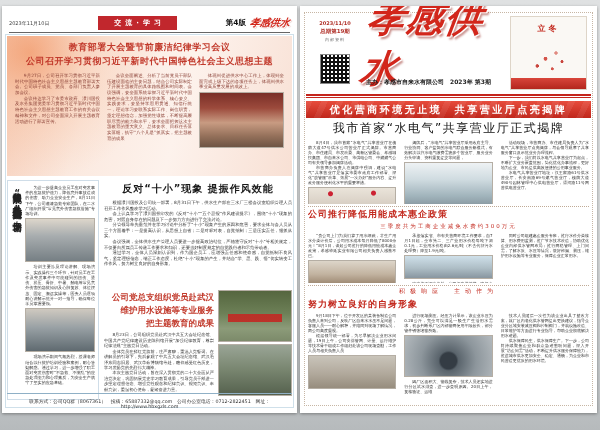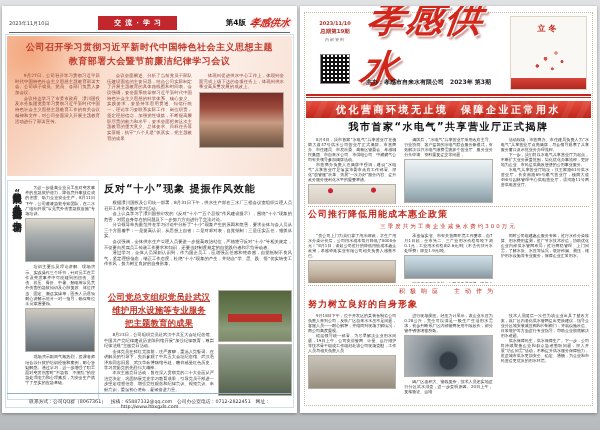--- a/index.html
+++ b/index.html
@@ -47,29 +47,29 @@
     display:flex;gap:3px;overflow:hidden;background:#fff;}
   .lp-train-title{writing-mode:vertical-rl;text-orientation:upright;
     font-size:9px;font-weight:bold;color:#222;letter-spacing:.5px;line-height:1.25;
     height:100%;flex-shrink:0;}
   .lp-train-body{flex:1;font-size:4.1px;line-height:1.28;color:#333;overflow:hidden;
     display:flex;flex-direction:column;gap:2px;}
   .ph-train1{height:44px;background:linear-gradient(180deg,#ddd6cb 0%,#a8adaf 40%,#767f84 100%);}
   .ph-train2{height:44px;background:linear-gradient(180deg,#cfc9c0 0%,#98a0a4 45%,#5f6a70 100%);}
 
   .lp-style{position:absolute;top:174px;left:102px;right:5px;height:104px;overflow:hidden;}
-  .lp-style-title{font-size:10px;font-weight:bold;color:#1a1a1a;
+  .lp-style-title{text-align:center;font-size:10px;font-weight:bold;color:#1a1a1a;
     letter-spacing:1px;margin:2px 0 4px;}
   .lp-style-body{font-size:4.3px;line-height:1.3;color:#333;}
 
   .lp-party{position:absolute;top:284px;left:102px;right:5px;height:108px;overflow:hidden;
     display:flex;gap:4px;}
   .lp-party-main{flex:1;overflow:hidden;}
-  .lp-party-title{text-align:center;font-size:8.5px;font-weight:bold;color:#c23a2c;
-    line-height:1.5;margin:1px 0 3px;text-decoration:underline;}
+  .lp-party-title{text-align:right;font-size:8.5px;font-weight:bold;color:#c23a2c;
+    line-height:1.5;margin:1px 0 3px;}
   .lp-party-body{font-size:4.2px;line-height:1.3;color:#333;}
   .lp-party-photos{width:74px;display:flex;flex-direction:column;gap:2px;flex-shrink:0;}
   .ph-party1{height:52px;
     background:
       linear-gradient(0deg, rgba(0,0,0,0) 0%, rgba(0,0,0,0) 100%),
       linear-gradient(90deg, rgba(194,40,35,0) 12%, rgba(194,40,35,.9) 12%, rgba(194,40,35,.9) 88%, rgba(194,40,35,0) 88%) 0 55%/100% 16% no-repeat,
       linear-gradient(180deg,#55663f 0%,#6d8057 45%,#8c9b79 75%,#7c8a6a 100%);}
   .ph-party2{height:52px;background:linear-gradient(180deg,#9aa596 0%,#78856f 50%,#55614e 100%);}
 
   .lp-footer{position:absolute;left:5px;right:5px;bottom:4px;border-top:1px solid #8fb0c6;
@@ -111,21 +111,21 @@
     text-align:center;color:#fff;font-weight:bold;font-size:10px;letter-spacing:2.5px;
     background:
       repeating-linear-gradient(115deg, rgba(255,255,255,.07) 0 6px, rgba(255,255,255,0) 6px 14px),
       linear-gradient(180deg,#e74c3c 0%,#c0271c 100%);}
   .rp-art{position:absolute;left:8px;right:8px;overflow:hidden;}
   .rp-a1{top:114px;height:84px;}
   .rp-a2{top:202px;height:75px;}
   .rp-a3{top:281px;height:113px;}
   .rp-sep1{position:absolute;left:8px;right:8px;top:200px;border-top:1px dotted #c0aa96;}
   .rp-sep2{position:absolute;left:8px;right:8px;top:279px;border-top:1px dotted #c0aa96;}
-  .rp-h-black{text-align:center;font-size:10px;font-weight:bold;color:#111;
+  .rp-h-black{text-align:center;font-size:12px;font-weight:normal;color:#111;
     letter-spacing:1.5px;margin:0 0 3px;}
   .rp-h-red{text-align:left;font-size:9px;font-weight:bold;color:#c3291e;
     letter-spacing:1px;margin:0 0 2px;}
   .rp-sub{text-align:center;font-size:5.5px;color:#c3291e;letter-spacing:2px;margin:0 0 3px;}
   .rp-kicker{text-align:center;font-size:6px;color:#c3291e;letter-spacing:5px;margin:0 0 2px;}
   .rp-cols{display:flex;gap:8px;}
   .rp-cols .col{flex:1;font-size:4px;line-height:1.25;color:#333;overflow:hidden;
     display:flex;flex-direction:column;}
   .rp-a1 .col{height:70px;}
   .rp-a2 .col{height:56px;}
@@ -153,22 +153,22 @@
     <span class="lp-date">2023年11月10日</span>
     <span class="lp-section">交流·学习</span>
     <span class="lp-right">
       <span class="lp-pageno">第4版</span>
       <span class="callig lp-logo-sm">孝感供水</span>
     </span>
   </div>
 
   <div class="lp-lead">
     <div class="lp-lead-title">
+      <div>教育部署大会暨节前廉洁纪律学习会议</div>
       <div>公司召开学习贯彻习近平新时代中国特色社会主义思想主题</div>
-      <div>教育部署大会暨节前廉洁纪律学习会议</div>
     </div>
     <div class="lp-lead-body">
       <div class="col">
         <p class="b">9月27日，公司召开学习贯彻习近平新时代中国特色社会主义思想主题教育部署大会。公司班子成员、党员、各部门负责人参加会议。</p>
         <p class="b">会议传达学习了市委市政府、澴川国投及水务集团党委学习贯彻习近平新时代中国特色社会主义思想主题教育工作的有关会议精神和文件，对公司全面深入开展主题教育活动进行了部署宣传。</p>
       </div>
       <div class="col">
         <p class="b">会议全面阐述、分析了当前党员干部队伍建设面临的主要问题，结合公司实际制定了开展主题教育的具体路线图和时间表。会议强调，要全面系统掌握习近平新时代中国特色社会主义思想的科学体系、核心要义、实践要求，要坚持学思用贯通、知信行统一，理论学习要联系实际工作、岗位职责，坚定理想信念，加强党性锻炼，不断提高履职尽责的能力和水平，要求全面把握这次主题教育的重大意义、总体要求、目标任务落实落细，执守“八个凡是”抓落实，把主题教育的成果</p>
       </div>
       <div class="col">
@@ -236,21 +236,21 @@
       <span class="callig">孝感供水</span>
     </div>
     <div class="rp-organizer">主办：孝感市自来水有限公司　2023年 第3期</div>
     <div class="rp-poster">
       <div class="rp-poster-title">立冬</div>
       <div class="rp-poster-band"></div>
     </div>
   </div>
 
   <div class="rp-rule"></div>
-  <div class="rp-banner">优化营商环境无止境　保障企业正常用水</div>
+  <div class="rp-banner">优化营商环境无止境　共享营业厅点亮揭牌</div>
 
   <div class="rp-art rp-a1">
     <div class="rp-h-black">我市首家“水电气”共享营业厅正式揭牌</div>
     <div class="rp-cols">
       <div class="col">
         <p class="b">8月4日，我市首家“水电气”共享营业厅在槐荫大道47号供水公司营业厅正式揭牌。市营商办、市住建局、市发改委、高新区管委会、孝感城投集团、市自来水公司、市供电公司、中燃燃气公司有关领导参加揭牌活动。</p>
         <p class="b">市营商办负责人在揭牌中强调，建设“水电气”共享营业厅是落实市委市政府工作部署、深化“放管服”改革、拓展“一次办好”服务内容、提升政务服务便利化水平的重要举措。</p>
         <div class="ph ph-sign"></div>
       </div>
       <div class="col">

